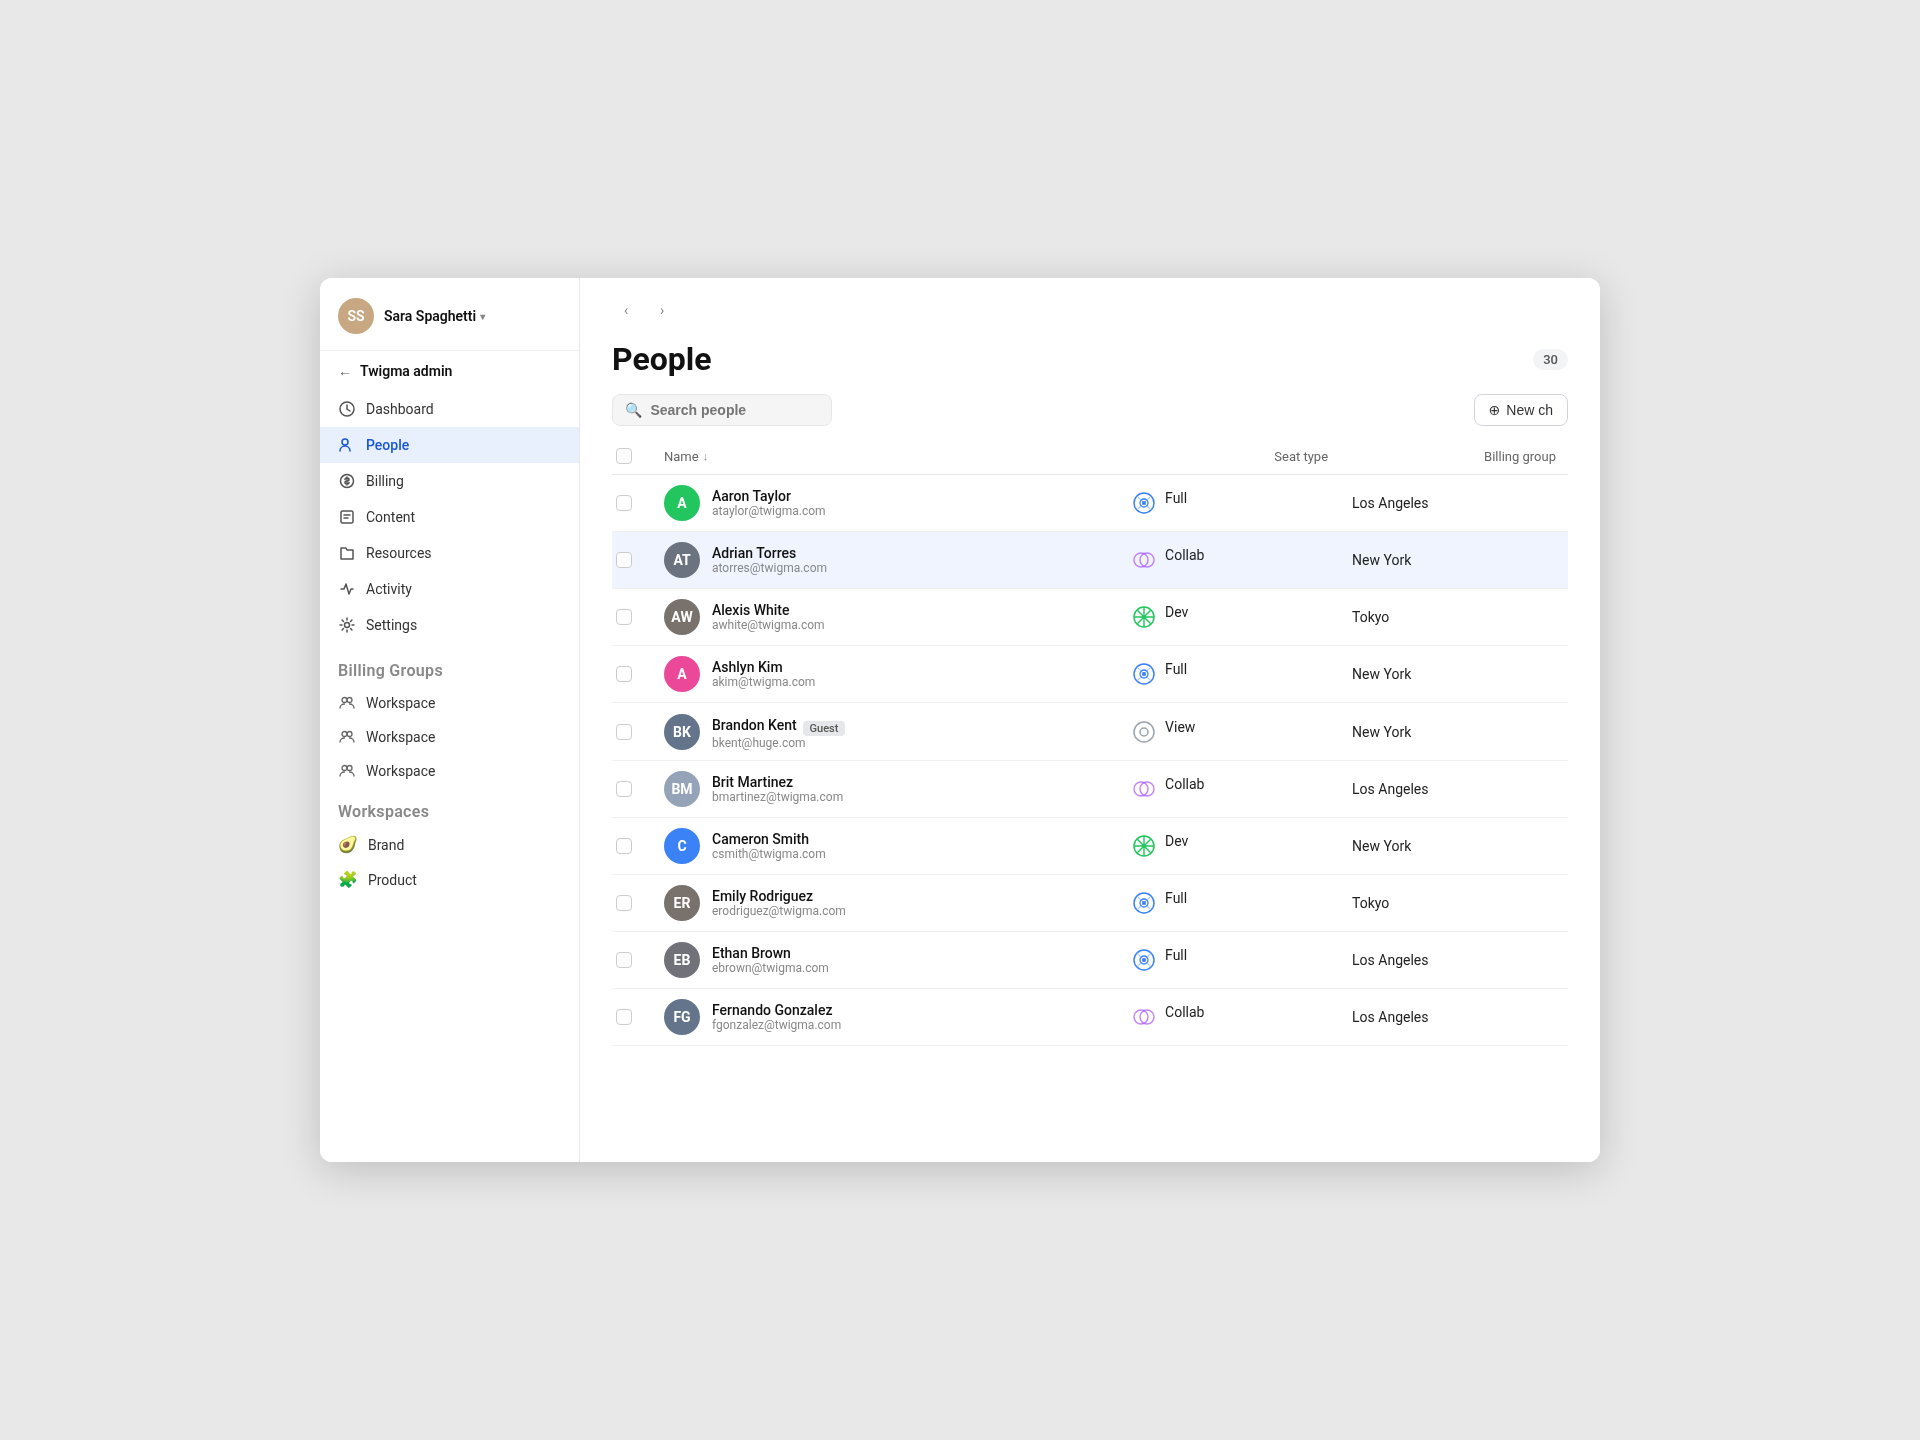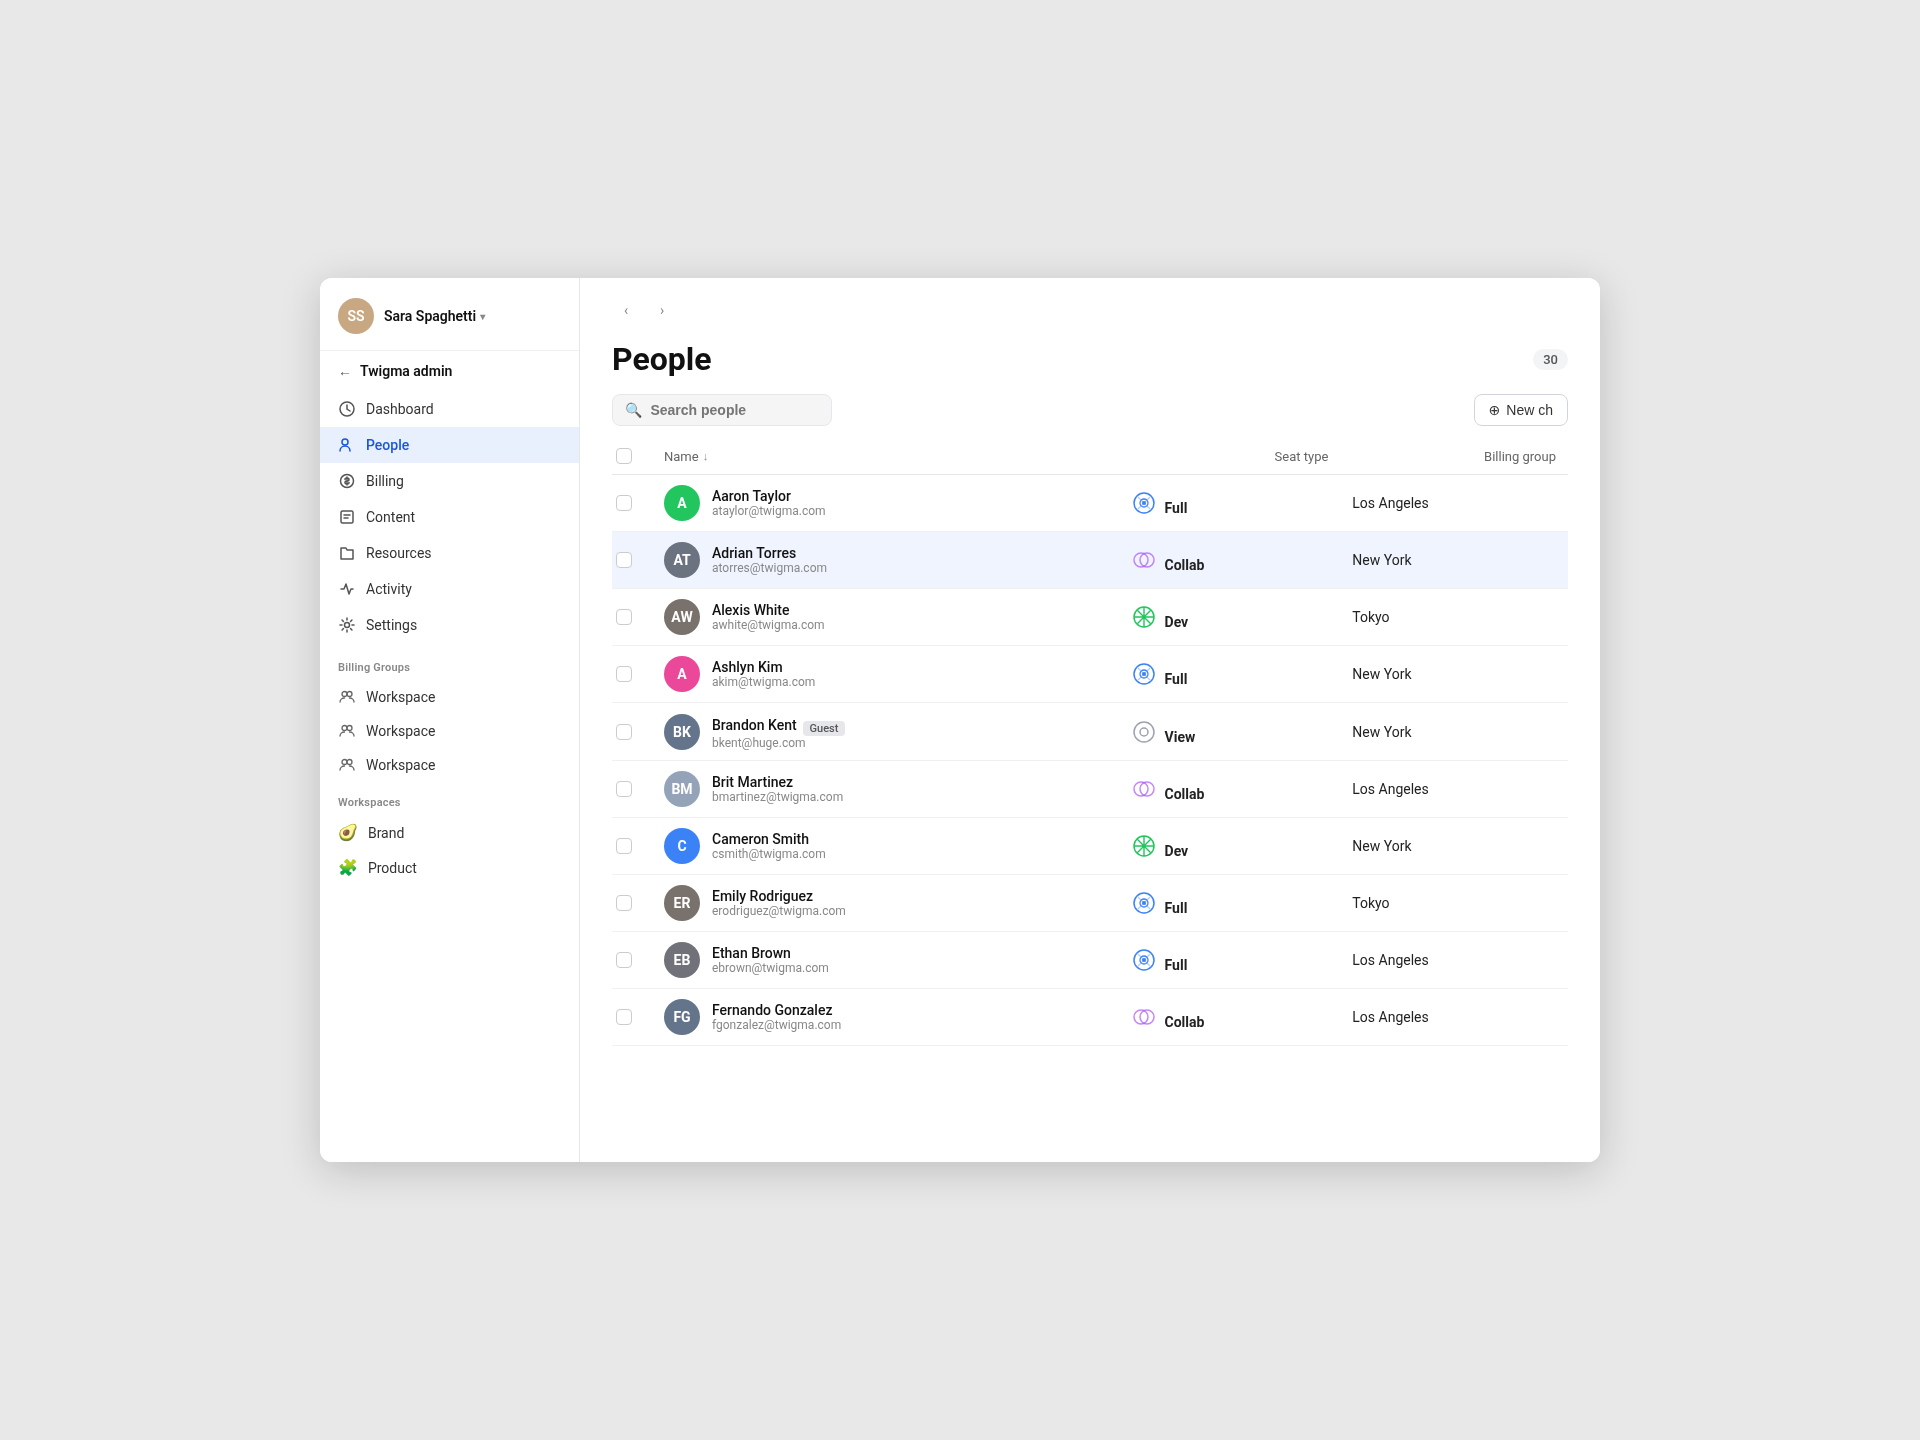--- a/index.html
+++ b/index.html
@@ -104,21 +104,21 @@
       align-items: center;
       justify-content: center;
       color: #555;
       flex-shrink: 0;
     }
     .sidebar-nav-item.active .nav-icon {
       color: #1a56db;
     }
     .sidebar-section-label {
       padding: 14px 18px 6px 18px;
-      font-size: 11px;
+      font-size: 16px;
       font-weight: 600;
       color: #888;
       letter-spacing: 0.02em;
     }
     .sidebar-group-item {
       display: flex;
       align-items: center;
       gap: 10px;
       padding: 8px 18px;
       font-size: 14px;
@@ -297,25 +297,24 @@
       background: #e5e7eb;
       color: #555;
       font-size: 11px;
       font-weight: 500;
       padding: 1px 7px;
       border-radius: 4px;
       margin-top: 8px;
     }
     .seat-type-cell {
       display: flex;
-      align-items: flex-end;
+      align-items: flex-start;
       gap: 8px;
       font-size: 14px;
       color: #222;
-      font-weight: bold;
     }
     .seat-icon {
       width: 26px;
       height: 26px;
       display: flex;
       align-items: center;
       justify-content: center;
     }
     .billing-group-cell {
       font-size: 14px;

